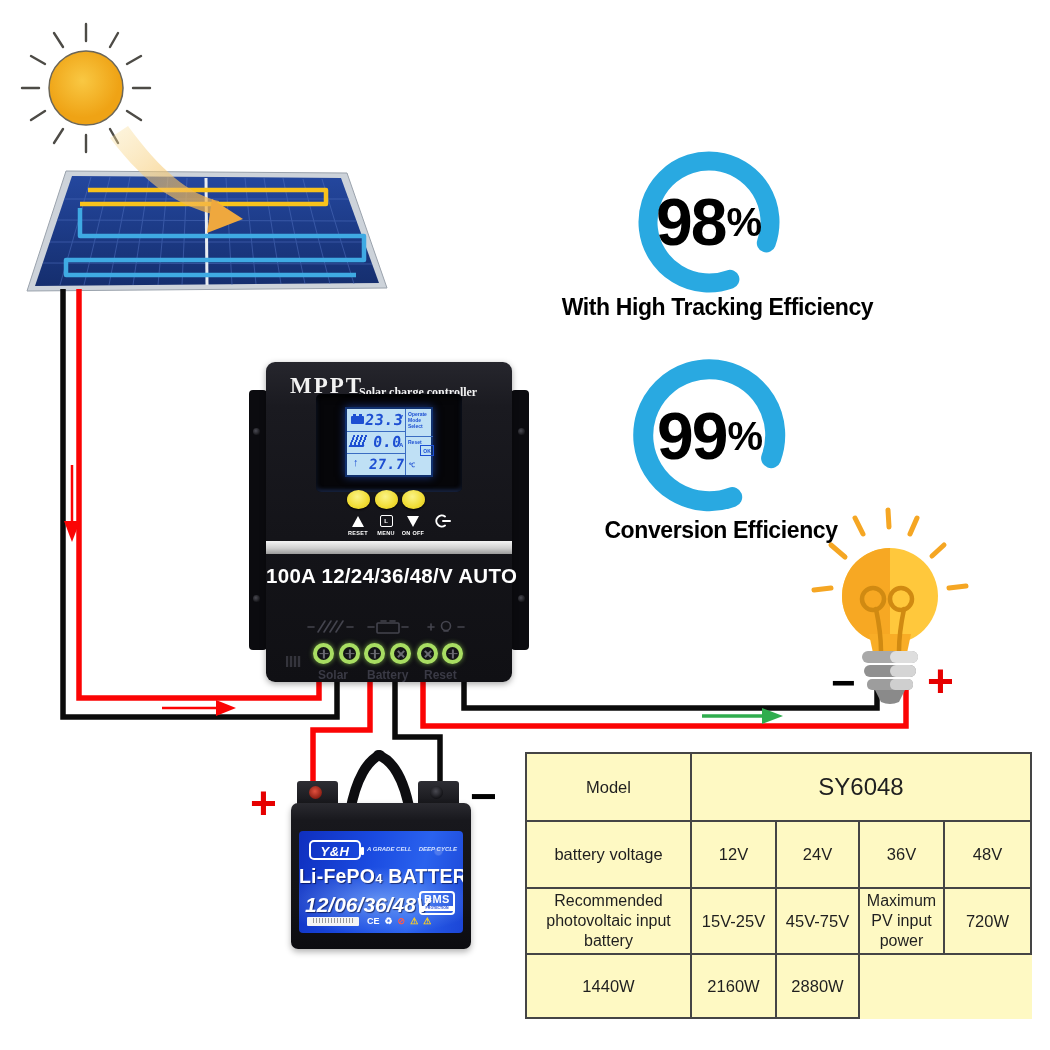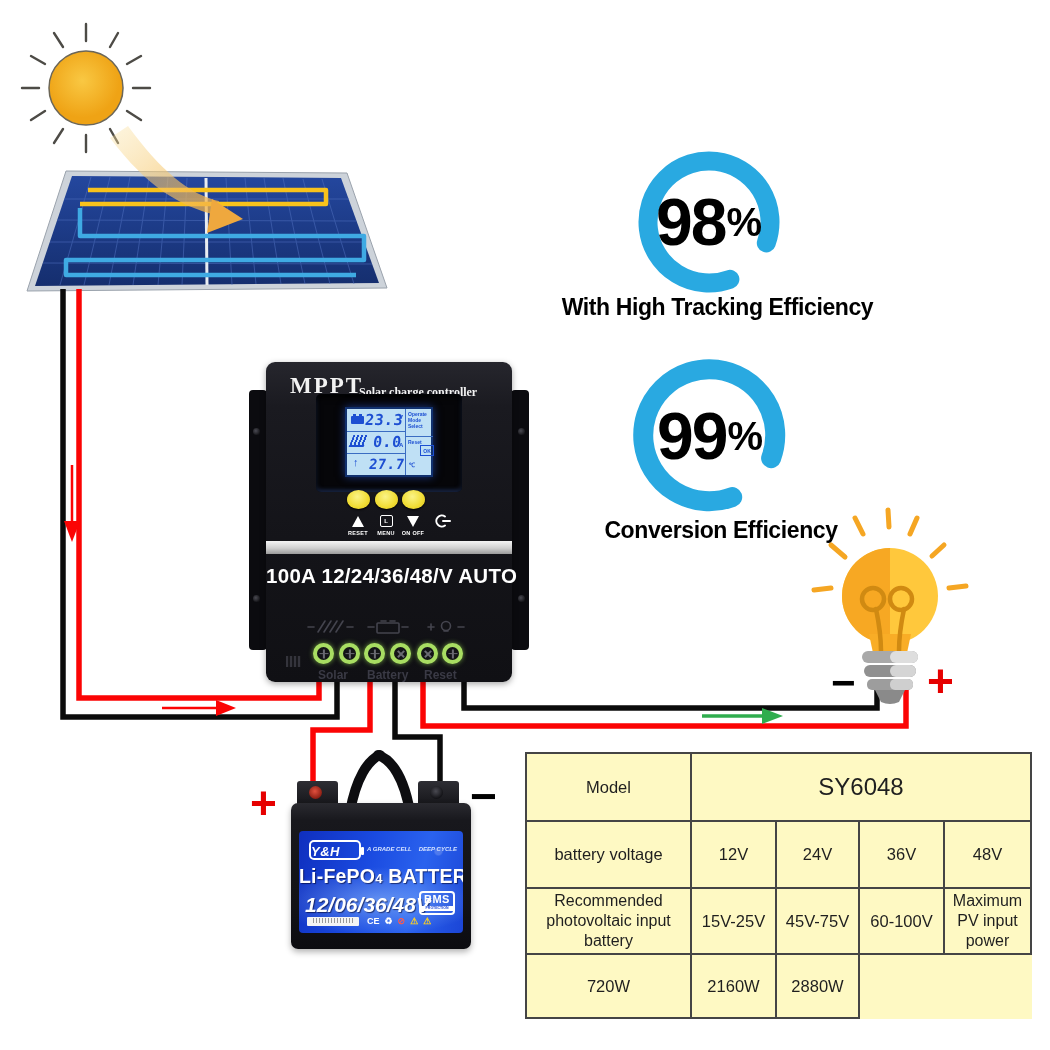--- a/index.html
+++ b/index.html
@@ -77,21 +77,21 @@
   .bat-body{position:absolute;left:291px;top:803px;width:180px;height:146px;border-radius:7px;
             background:linear-gradient(180deg,#2a2a30 0%,#18181d 12%,#121216 70%,#0c0c10 100%);
             box-shadow:0 3px 6px rgba(0,0,0,.3);}
   .bat-label{position:absolute;left:8px;top:28px;width:164px;height:102px;border-radius:4px;overflow:hidden;
              background:
                radial-gradient(circle at 85% 20%, rgba(255,255,255,.18) 0 2%, transparent 3%),
                linear-gradient(105deg,#0f2fbe 0%,#1a4ae0 40%,#2a62ee 70%,#1b45d6 100%);}
   .bat-burst{position:absolute;left:-20px;top:30px;width:220px;height:80px;
              background:radial-gradient(ellipse at 45% 50%, rgba(180,220,255,.45), transparent 60%);}
   .yh-logo{position:absolute;left:10px;top:9px;width:52px;height:20px;border:2px solid #fff;border-radius:5px;
-           color:#fff;font-size:13px;font-weight:800;font-style:italic;line-height:19px;
+           color:#fff;font-size:13px;font-weight:800;font-style:italic;text-align:center;line-height:19px;
            box-sizing:border-box;letter-spacing:.5px;}
   .yh-logo:after{content:"";position:absolute;right:-5px;top:5px;width:3px;height:8px;background:#fff;border-radius:1px;}
   .tagline{position:absolute;left:68px;top:15px;color:#d7e4ff;font-size:6px;font-style:italic;font-weight:bold;
            white-space:nowrap;}
   .tagline span{margin-right:7px;}
   .bat-name{position:absolute;left:0;top:34px;width:164px;text-align:center;color:#fff;font-size:19.5px;
             font-weight:800;letter-spacing:.2px;text-shadow:1px 1px 1px rgba(0,0,40,.6);white-space:nowrap;}
   .bat-volts{position:absolute;left:6px;top:62px;color:#fff;font-size:21px;font-weight:800;font-style:italic;
              text-shadow:1px 1px 1px rgba(0,0,40,.6);white-space:nowrap;}
   .bms{position:absolute;right:8px;top:60px;width:36px;height:24px;border:2px solid #fff;border-radius:4px;
@@ -427,21 +427,21 @@
 
     <div class="cell">battery voltage</div>
     <div class="cell">12V</div>
     <div class="cell">24V</div>
     <div class="cell">36V</div>
     <div class="cell">48V</div>
 
     <div class="cell" style="font-size:16px">Recommended photovoltaic input battery</div>
     <div class="cell">15V-25V</div>
     <div class="cell">45V-75V</div>
-    <div class="cell">60-100V</div>
 
     <div class="cell" style="font-size:16px">Maximum PV input power</div>
     <div class="cell">720W</div>
+    <div class="cell">1440W</div>
     <div class="cell">2160W</div>
     <div class="cell">2880W</div>
   </div>
 
 </div>
 
 </body></html>

